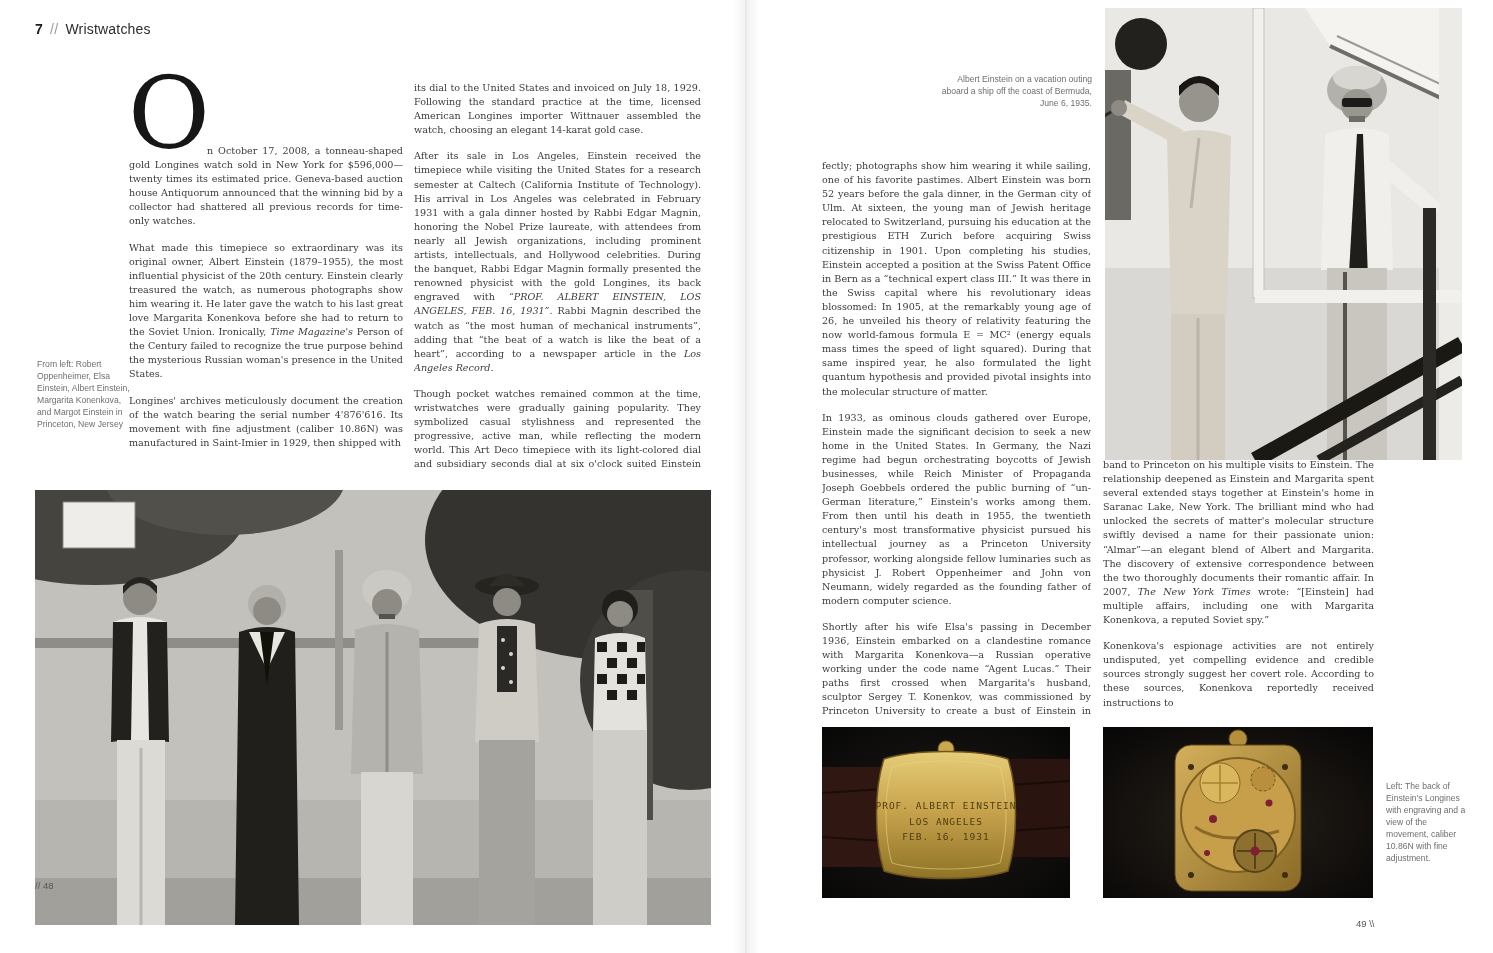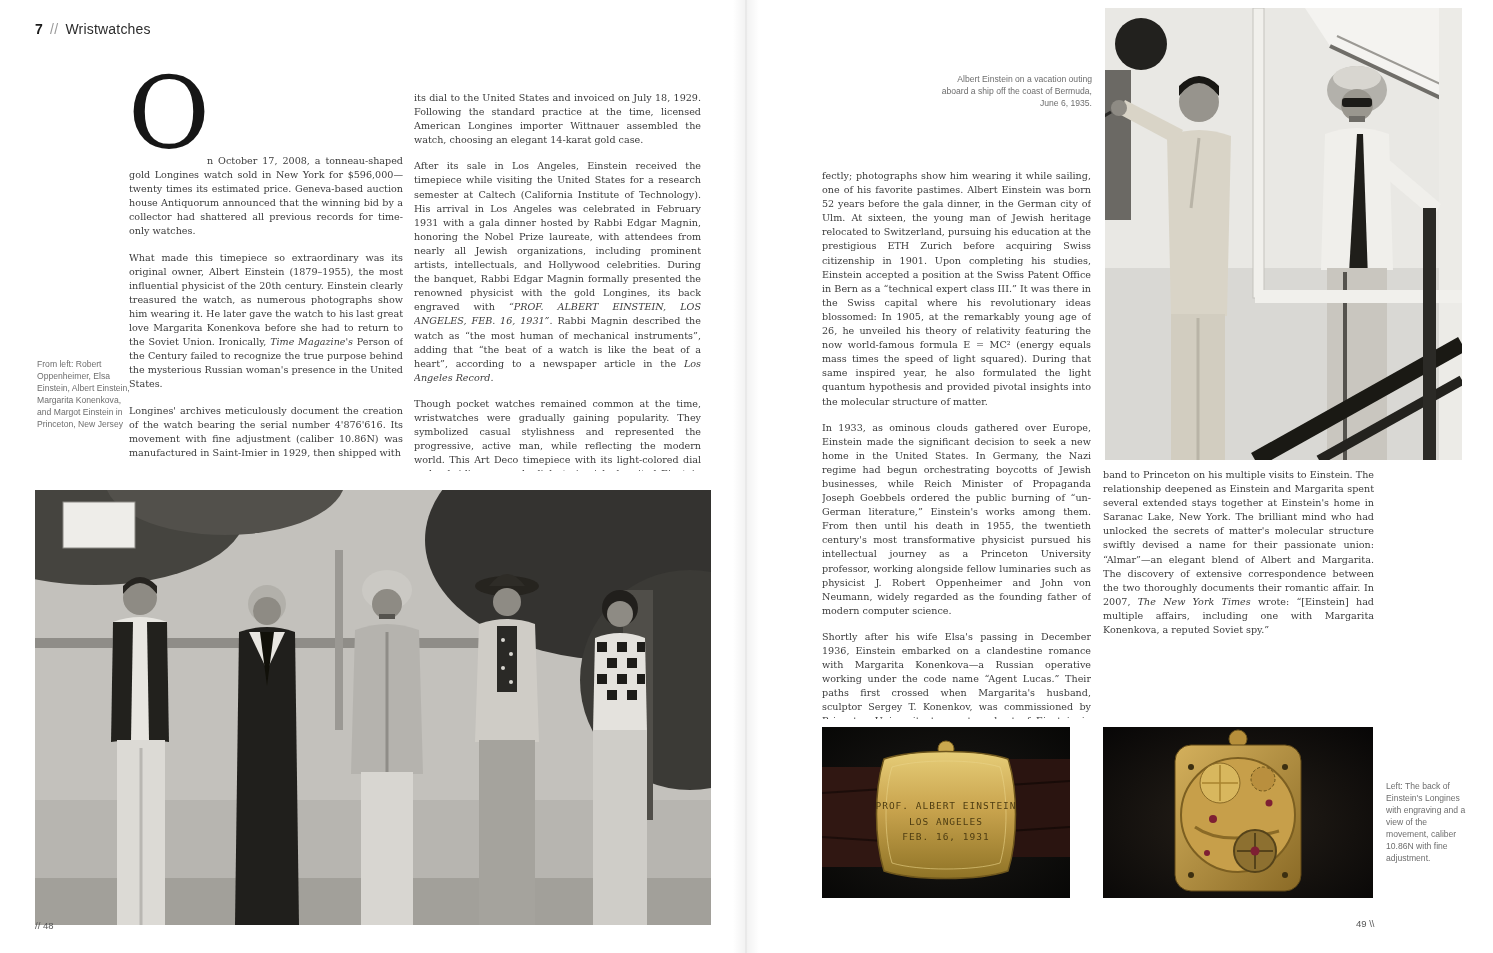--- a/index.html
+++ b/index.html
@@ -11,39 +11,39 @@
   .abs{position:absolute;}
 
   
   .chapter-header{left:35px;top:21px;font-family:"Liberation Sans","DejaVu Sans",sans-serif;
                   font-size:14px;letter-spacing:.2px;color:#2c2c2c;}
   .chapter-header .num{font-weight:bold;color:#1c1c1c;}
   .chapter-header .sep{color:#9a9a9a;margin:0 3px;}
 
   
   .bodycol{font-size:9.6px;line-height:14.1px;text-align:justify;overflow:hidden;}
-  .bodycol p{margin:12px 0 12px 0;}
+  .bodycol p{margin:2px 0 12px 0;}
   .dropcap{left:128px;top:64px;font-size:100px;line-height:1;color:#161616;
            font-family:"DejaVu Serif",serif;}
   .col-l1{left:129px;top:142px;width:274px;height:334px;}
   .col-l1 p.first{text-indent:78px;}
   .col-l2{left:414px;top:79px;width:287px;height:392px;}
   .col-r1{left:822px;top:157px;width:269px;height:562px;}
   .col-r2{left:1103px;top:456px;width:271px;height:252px;}
 
   
   .caption{font-family:"Liberation Sans","DejaVu Sans",sans-serif;font-size:8.6px;
            line-height:12px;color:#6e6e6e;}
   .cap-left{left:37px;top:358px;width:98px;}
   .cap-top-right{left:930px;top:73px;width:162px;text-align:right;}
   .cap-right{left:1386px;top:780px;width:84px;}
 
   
   .folio{font-family:"Liberation Sans","DejaVu Sans",sans-serif;font-size:9.5px;color:#555;}
-  .folio-left{left:35px;top:920px;}
+  .folio-left{left:35px;top:880px;}
   .folio-right{left:1356px;top:918px;width:70px;text-align:left;}
 
   
   .photo{overflow:hidden;background:#0ea5e9;}
   .photo svg{display:block;width:100%;height:100%;}
   .ph-group{left:35px;top:490px;width:676px;height:435px;}
   .ph-ship{left:1105px;top:8px;width:357px;height:452px;}
   .ph-watchback{left:822px;top:727px;width:248px;height:171px;}
   .ph-movement{left:1103px;top:727px;width:270px;height:171px;}
 </style>
@@ -204,20 +204,21 @@
   </div>
 
   <div class="abs bodycol col-r1">
     <p><span>fectly; photographs show him wearing it while sailing, one of his favorite pastimes. Albert Einstein was born 52 years before the gala dinner, in the German city of Ulm. At sixteen, the young man of Jewish heritage relocated to Switzerland, pursuing his education at the prestigious ETH Zurich before acquiring Swiss citizenship in 1901. Upon completing his studies, Einstein accepted a position at the Swiss Patent Office in Bern as a “technical expert class III.” It was there in the Swiss capital where his revolutionary ideas blossomed: In 1905, at the remarkably young age of 26, he unveiled his theory of relativity featuring the now world-famous formula E = MC² (energy equals mass times the speed of light squared). During that same inspired year, he also formulated the light quantum hypothesis and provided pivotal insights into the molecular structure of matter.</span></p>
     <p><span>In 1933, as ominous clouds gathered over Europe, Einstein made the significant decision to seek a new home in the United States. In Germany, the Nazi regime had begun orchestrating boycotts of Jewish businesses, while Reich Minister of Propaganda Joseph Goebbels ordered the public burning of “un-German literature,” Einstein's works among them. From then until his death in 1955, the twentieth century's most transformative physicist pursued his intellectual journey as a Princeton University professor, working alongside fellow luminaries such as physicist J. Robert Oppenheimer and John von Neumann, widely regarded as the founding father of modern computer science.</span></p>
     <p><span>Shortly after his wife Elsa's passing in December 1936, Einstein embarked on a clandestine romance with Margarita Konenkova—a Russian operative working under the code name “Agent Lucas.” Their paths first crossed when Margarita's husband, sculptor Sergey T. Konenkov, was commissioned by Princeton University to create a bust of Einstein in 1935. Margarita accompanied her hus-</span></p>
   </div>
 
   <div class="abs bodycol col-r2">
     <p><span>band to Princeton on his multiple visits to Einstein. The relationship deepened as Einstein and Margarita spent several extended stays together at Einstein's home in Saranac Lake, New York. The brilliant mind who had unlocked the secrets of matter's molecular structure swiftly devised a name for their passionate union: “Almar”—an elegant blend of Albert and Margarita. The discovery of extensive correspondence between the two thoroughly documents their romantic affair. In 2007, </span><span style="font-style: italic;">The New York Times</span><span> wrote: “[Einstein] had multiple affairs, including one with Margarita Konenkova, a reputed Soviet spy.”</span></p>
+    <p><span>Konenkova's espionage activities are not entirely undisputed, yet compelling evidence and credible sources strongly suggest her covert role. According to these sources, Konenkova reportedly received instructions to</span></p>
   </div>
 
   <div class="abs photo ph-watchback">
     <svg viewBox="0 0 248 171" preserveAspectRatio="none">
       <defs>
         <radialGradient id="bgv" cx="50%" cy="50%" r="75%">
           <stop offset="0%" stop-color="#1c1a17"></stop>
             <stop offset="100%" stop-color="#060605"></stop>
         </radialGradient>
         <linearGradient id="gold" x1="0" y1="0" x2="0" y2="1">

